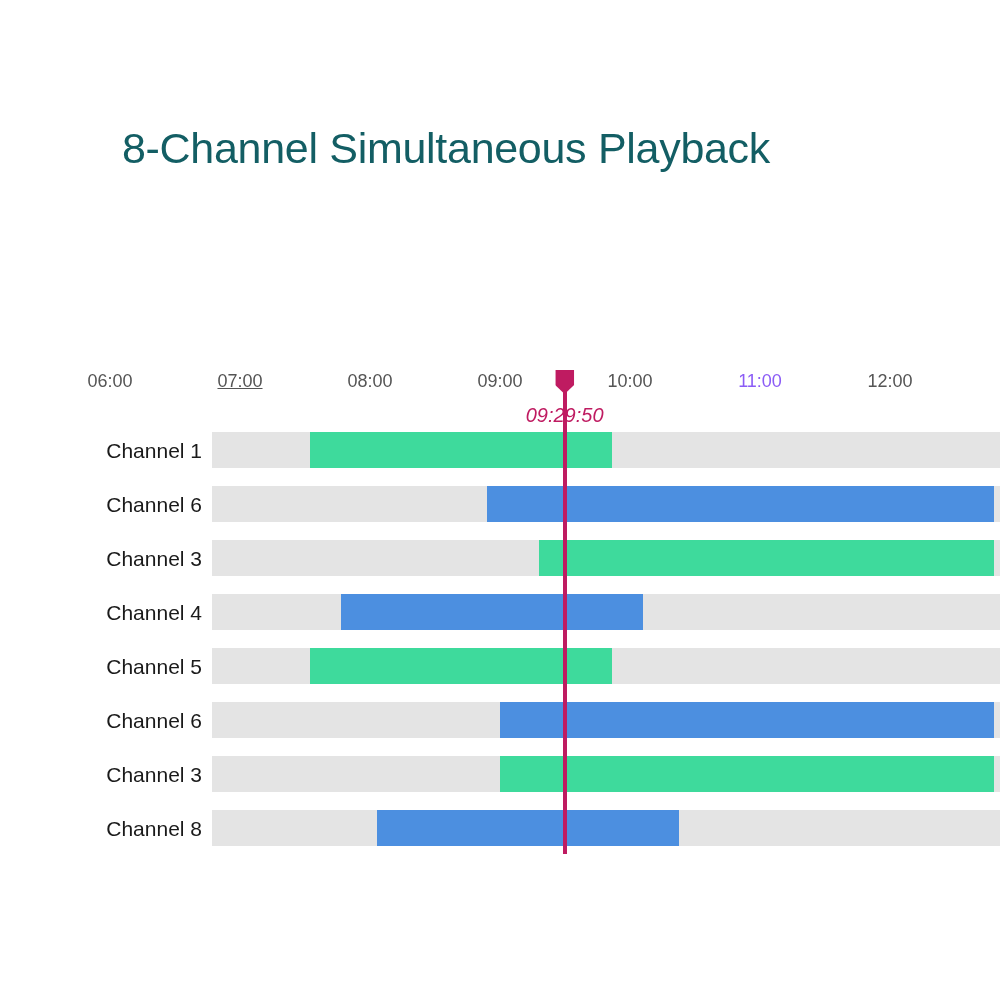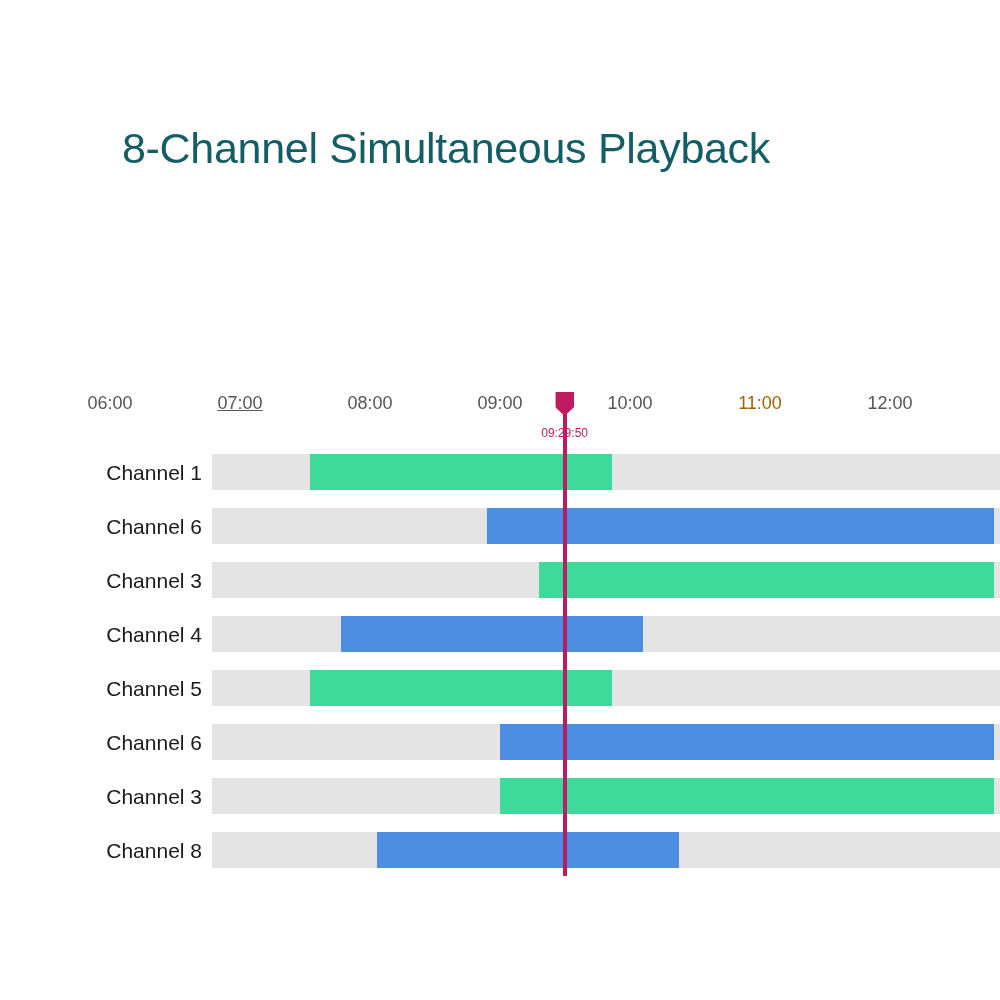--- a/index.html
+++ b/index.html
@@ -29,21 +29,20 @@
     white-space: nowrap;
   }
 
   
   #timeline {
     position: absolute;
     left: 0;
     top: 0;
     width: 1000px;
     height: 884px;
-    margin-top: 22px;
   }
 
   .axis-tick-label {
     position: absolute;
     top: 371px;
     transform: translateX(-50%);
     font-size: 18px;
     color: #555555;
     white-space: nowrap;
   }
@@ -84,39 +83,40 @@
     height: 24px;
     background: #bf1b61;
     top: 370px;
     transform: translateX(-50%);
     clip-path: polygon(0% 0%, 100% 0%, 100% 62%, 50% 100%, 0% 62%);
   }
   #playhead-time-label {
     position: absolute;
     top: 404px;
     transform: translateX(-50%);
-    font-size: 12px;
+    font-size: 20px;
     color: #bf1b61;
     white-space: nowrap;
+    font-style: italic;
   }
 </style>
 </head>
 <body>
 
 <div id="page-title">8-Channel Simultaneous Playback</div>
 
 <div id="timeline">
 
   <div id="axis-ticks">
       <div class="axis-tick-label" style="left: 110px; color: rgb(85, 85, 85);">06:00</div>
       <div class="axis-tick-label" style="left: 240px; color: rgb(85, 85, 85); text-decoration: underline;">07:00</div>
       <div class="axis-tick-label" style="left: 370px; color: rgb(85, 85, 85);">08:00</div>
       <div class="axis-tick-label" style="left: 500px; color: rgb(85, 85, 85);">09:00</div>
       <div class="axis-tick-label" style="left: 630px; color: rgb(85, 85, 85);">10:00</div>
-      <div class="axis-tick-label" style="left: 760px; color: #a16207;">11:00</div>
+      <div class="axis-tick-label" style="left: 760px; color: #8b5cf6;">11:00</div>
       <div class="axis-tick-label" style="left: 890px; color: rgb(85, 85, 85);">12:00</div>
     </div>
 
   <div id="channel-labels">
       <div class="channel-label" style="top: 439px; color: rgb(26, 26, 26);">Channel 1</div>
       <div class="channel-label" style="top: 493px; color: rgb(26, 26, 26);">Channel 6</div>
       <div class="channel-label" style="top: 547px; color: rgb(26, 26, 26);">Channel 3</div>
       <div class="channel-label" style="top: 601px; color: rgb(26, 26, 26);">Channel 4</div>
       <div class="channel-label" style="top: 655px; color: rgb(26, 26, 26);">Channel 5</div>
       <div class="channel-label" style="top: 709px; color: rgb(26, 26, 26);">Channel 6</div>

